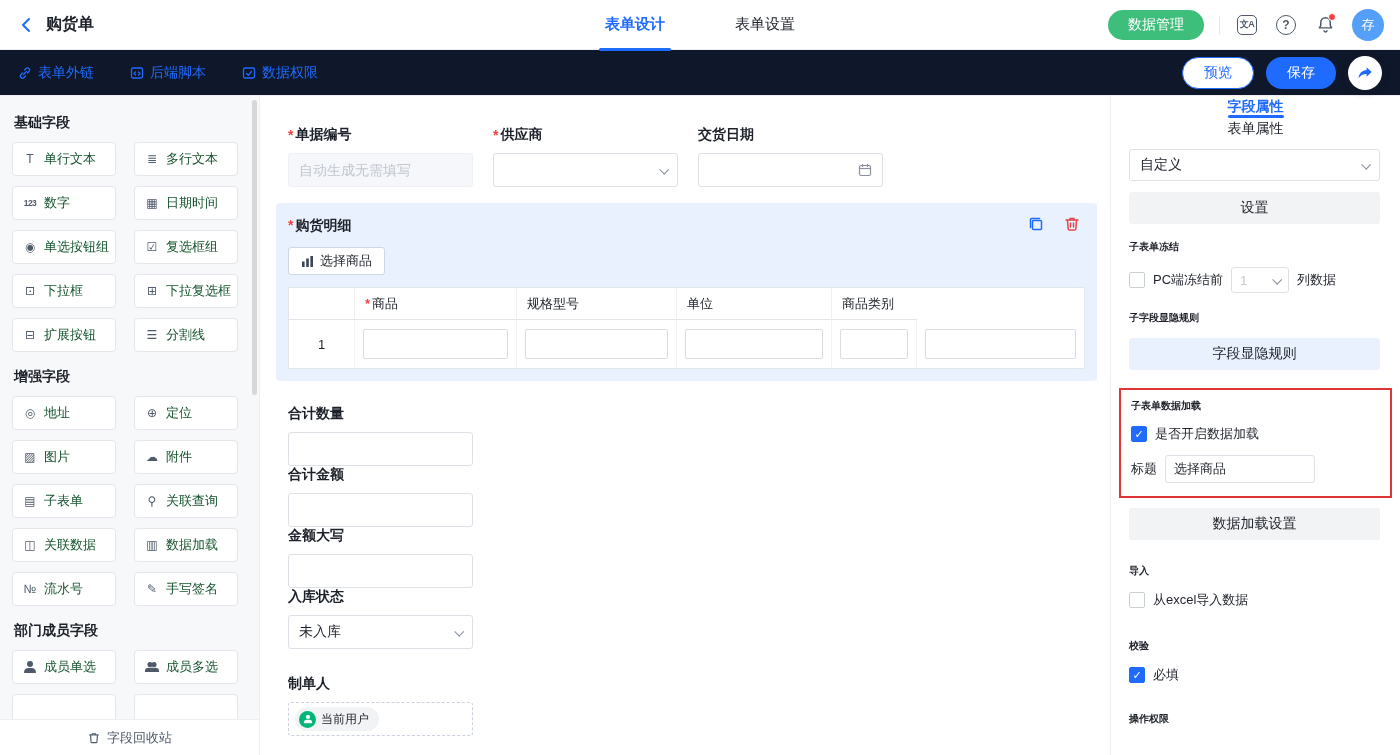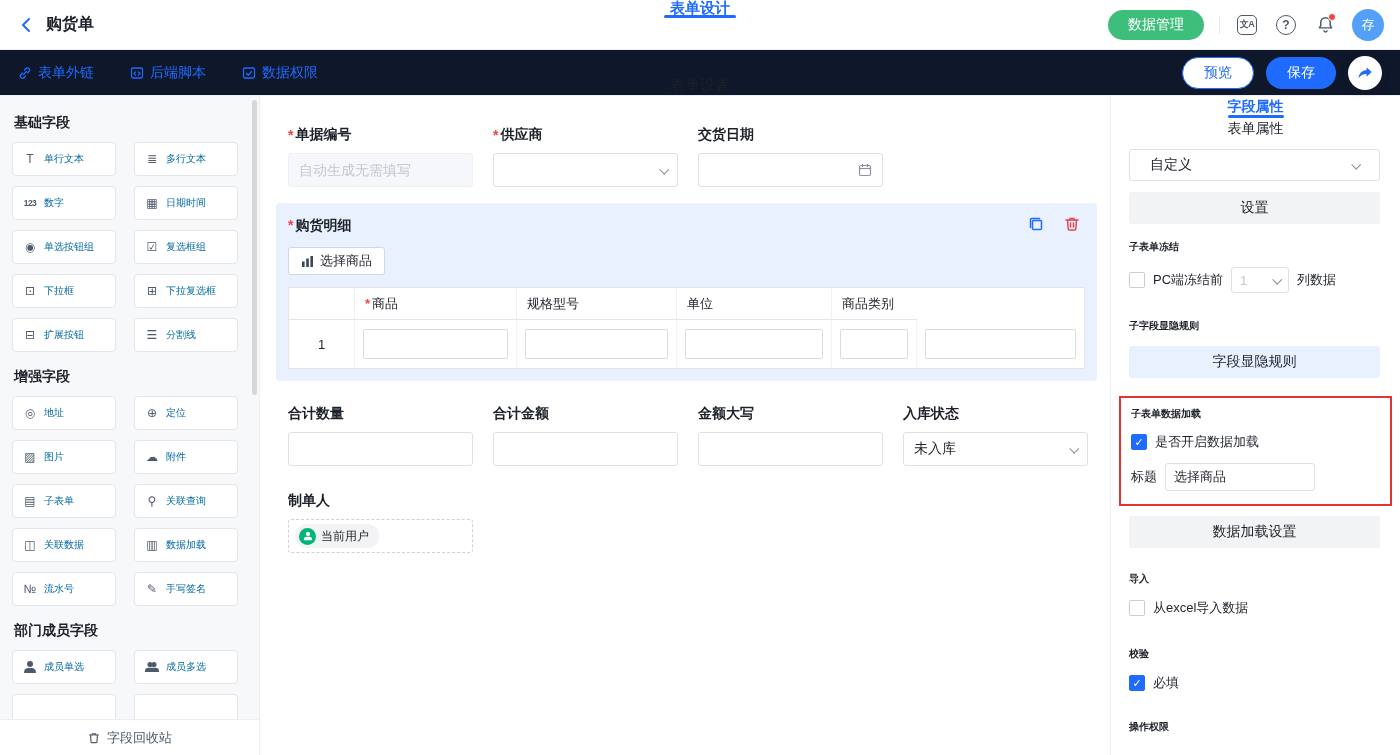--- a/index.html
+++ b/index.html
@@ -4,21 +4,21 @@
 <style>
   *{box-sizing:border-box;margin:0;padding:0;}
   html,body{width:1400px;height:755px;}
   body{font-family:"Liberation Sans","DejaVu Sans",sans-serif;color:#1d2129;background:#fff;overflow:hidden;}
   #app{position:relative;width:1400px;height:755px;background:#fff;}
 
   
   .topbar{position:absolute;top:0;left:0;width:100%;height:50px;background:#fff;border-bottom:1px solid #eceef1;display:flex;align-items:center;z-index:5;}
   .back-btn{display:flex;align-items:center;margin-left:18px;cursor:pointer;}
   .doc-title{font-size:16px;font-weight:700;margin-left:10px;}
-  .topbar-tabs{position:absolute;left:50%;transform:translateX(-50%);height:52px;display:flex;gap:58px;flex-direction:column;}
+  .topbar-tabs{position:absolute;left:50%;transform:translateX(-50%);height:52px;display:flex;gap:58px;}
   .ttab{position:relative;display:flex;align-items:center;font-size:15px;color:#1d2129;cursor:pointer;padding:0 6px;}
   .ttab.active{color:#1f6bff;font-weight:700;}
   .ttab .underline{position:absolute;left:0;right:0;bottom:0;height:3px;background:#1f6bff;border-radius:2px;}
   .topbar-right{position:absolute;right:16px;display:flex;align-items:center;gap:15px;}
   .green-btn{height:30px;padding:0 20px;border-radius:16px;background:#3ebe7b;color:#fff;font-size:14px;display:flex;align-items:center;cursor:pointer;}
   .v-divider{width:1px;height:18px;background:#e5e6eb;}
   .icon-btn{position:relative;display:flex;align-items:center;justify-content:center;width:24px;height:24px;cursor:pointer;color:#4e5969;}
   .lang-box{width:20px;height:20px;border:1.6px solid #4e5969;border-radius:5px;font-size:9px;display:flex;align-items:center;justify-content:center;font-weight:700;letter-spacing:-0.5px;}
   .help-circle{width:20px;height:20px;border:1.6px solid #4e5969;border-radius:50%;font-size:12px;display:flex;align-items:center;justify-content:center;font-weight:700;}
   .bell-dot{position:absolute;top:0;right:1px;width:8px;height:8px;background:#f53f3f;border-radius:50%;border:1.5px solid #fff;}
@@ -32,21 +32,21 @@
   .btn-primary{height:32px;padding:0 21px;background:#1f6bff;color:#fff;border:none;border-radius:16px;font-size:14px;display:flex;align-items:center;cursor:pointer;}
   .share-circle{width:34px;height:34px;border-radius:50%;background:#fff;box-shadow:0 2px 8px rgba(31,35,41,.2);display:flex;align-items:center;justify-content:center;cursor:pointer;}
 
   
   .sidebar{position:absolute;top:96px;left:0;bottom:0;width:260px;background:#f7f8fa;border-right:1px solid #eceef1;padding:18px 0 0 12px;overflow:hidden;}
   .sec-title{font-size:14px;font-weight:700;margin:0 0 10px 2px;color:#1d2129;}
   .f-grid{display:flex;flex-wrap:wrap;width:244px;margin-bottom:6px;}
   .f-item{width:104px;height:34px;background:#fff;border:1px solid #e5e6eb;border-radius:4px;display:flex;align-items:center;padding-left:8px;margin:0 18px 10px 0;cursor:grab;}
   .f-icon{width:18px;font-size:12px;color:#4e5969;display:flex;align-items:center;justify-content:center;margin-right:5px;flex:none;}
   .f-icon.num{font-size:8.5px;font-weight:700;letter-spacing:-0.5px;}
-  .f-label{font-size:10px;color:#0369a1;white-space:nowrap;}
+  .f-label{font-size:13px;color:#14532d;white-space:nowrap;}
   .person-icon{position:relative;width:12px;height:12px;display:inline-block;color:#4e5969;}
   .person-icon::before{content:"";position:absolute;top:0;left:3px;width:6px;height:6px;border-radius:50%;background:currentColor;}
   .person-icon::after{content:"";position:absolute;bottom:0;left:0;width:12px;height:5px;border-radius:6px 6px 1px 1px;background:currentColor;}
   .users .person-icon{transform:scale(.85);}
   .users .p2{margin-left:-8px;}
   .sb-thumb{position:absolute;left:252px;top:100px;width:5px;height:295px;background:#d5d7db;border-radius:3px;z-index:7;}
   .recycle-bar{position:absolute;left:0;bottom:0;width:260px;height:36px;background:#fff;border-top:1px solid #eceef1;border-right:1px solid #eceef1;display:flex;align-items:center;justify-content:center;gap:6px;font-size:13px;color:#4e5969;cursor:pointer;z-index:6;}
 
   
   .canvas{position:absolute;top:96px;left:261px;right:290px;bottom:0;background:#fff;padding:30px 0 0 27px;overflow:hidden;}
@@ -66,45 +66,45 @@
   .sf-actions{margin-left:auto;display:flex;gap:18px;margin-right:4px;}
   .sel-goods-btn{margin-top:10px;display:inline-flex;align-items:center;gap:6px;height:28px;padding:0 12px;background:#fff;border:1px solid #cfd6e4;border-radius:3px;font-size:13px;cursor:pointer;color:#1d2129;}
   .sf-table{margin-top:12px;width:797px;background:#fff;border:1px solid #e2e5ea;}
   .sf-tr{display:grid;grid-template-columns:66px 162px 160px 155px 85px 167px;}
   .sf-th{height:32px;display:flex;align-items:center;gap:2px;padding:0 10px;font-size:13px;border-right:1px solid #eef0f3;border-bottom:1px solid #e2e5ea;}
   .sf-th:last-child,.sf-td:last-child{border-right:none;}
   .sf-td{height:48px;display:flex;align-items:center;padding:0 8px;border-right:1px solid #f2f3f6;}
   .sf-td.idx{justify-content:center;font-size:13px;}
   .cell-input{width:100%;height:30px;border:1px solid #d8dce3;border-radius:2px;background:#fff;outline:none;font:inherit;padding:0 6px;}
 
-  .row2{margin-top:24px;}
+  .row2{margin-top:24px;flex-direction:column;}
   .creator{margin-top:26px;}
   .creator-box{width:185px;height:34px;border:1px dashed #cbd2df;border-radius:3px;display:flex;align-items:center;padding:0 6px;background:#fff;cursor:pointer;}
   .user-tag{display:inline-flex;align-items:center;gap:5px;height:24px;padding:0 10px 0 4px;background:#f2f3f5;border-radius:13px;font-size:12px;color:#1d2129;}
   .tag-avatar{width:17px;height:17px;border-radius:50%;background:#00b578;display:flex;align-items:center;justify-content:center;}
   .tag-avatar .person-icon{transform:scale(.7);color:#fff;}
 
   
   .panel{position:absolute;top:96px;right:0;bottom:0;width:290px;background:#fff;border-left:1px solid #eceef1;padding:0 20px 0 18px;overflow:hidden;}
   .panel-tabs{display:flex;height:44px;margin:0 -20px 0 -18px;flex-direction:column;}
   .ptab{flex:1;display:flex;align-items:center;justify-content:center;font-size:14px;position:relative;cursor:pointer;}
   .ptab.active{color:#1f6bff;font-weight:700;}
   .ptab .underline{position:absolute;bottom:0;left:50%;transform:translateX(-50%);width:56px;height:3px;background:#1f6bff;border-radius:2px;}
-  .p-select{margin-top:9px;height:32px;border:1px solid #dde0e6;border-radius:3px;display:flex;align-items:center;justify-content:space-between;padding:0 20px;font-size:14px;cursor:pointer;background:#fff;}
+  .p-select{margin-top:9px;height:32px;border:1px solid #dde0e6;border-radius:3px;display:flex;align-items:center;justify-content:space-between;padding:0 10px;font-size:14px;cursor:pointer;background:#fff;}
   .p-btn-gray{height:32px;background:#f2f3f5;border-radius:3px;display:flex;align-items:center;justify-content:center;font-size:14px;cursor:pointer;}
   .p-btn-blue{margin-top:13px;height:32px;background:#e9f1fe;border-radius:3px;display:flex;align-items:center;justify-content:center;font-size:14px;cursor:pointer;}
   .p-label{font-size:10px;font-weight:700;}
   .p-row{display:flex;align-items:center;gap:8px;font-size:13px;color:#1d2129;}
   .cb{width:16px;height:16px;border:1px solid #c9cdd4;border-radius:2px;background:#fff;flex:none;cursor:pointer;}
   .cb.checked{background:#1f6bff;border-color:#1f6bff;position:relative;}
   .cb.checked::after{content:"✓";position:absolute;inset:0;color:#fff;font-size:11px;display:flex;align-items:center;justify-content:center;}
   .mini-select{width:58px;height:26px;border:1px solid #dde0e6;border-radius:3px;display:flex;align-items:center;justify-content:space-between;padding:0 8px;color:#c2c7d0;font-size:13px;background:#fff;}
   .red-box{margin:18px -12px 0 -10px;border:2px solid #e23434;padding:9px 10px 13px;}
   .title-input{width:150px;height:28px;border:1px solid #dde0e6;border-radius:3px;padding:0 8px;font-size:13px;font-family:inherit;color:#1d2129;outline:none;background:#fff;}
-  .mt11{margin-top:11px;} .mt13{margin-top:13px;} .mt10{margin-top:10px;} .mt16{margin-top:16px;} .mt19{margin-top:26px;font-family:Liberation Mono, monospace;} .mt24{margin-top:24px;} .mt30{margin-top:30px;} .mt28{margin-top:28px;} .mt12{margin-top:12px;}
+  .mt11{margin-top:11px;} .mt13{margin-top:13px;} .mt10{margin-top:10px;} .mt16{margin-top:16px;} .mt19{margin-top:18px;font-family:Liberation Mono, monospace;} .mt24{margin-top:24px;} .mt30{margin-top:30px;} .mt28{margin-top:28px;} .mt12{margin-top:12px;}
 </style>
 </head>
 <body>
 
 <div id="app">
 
   <div class="topbar">
     <span class="back-btn">
       <svg width="18" height="18" viewBox="0 0 18 18" fill="none" stroke="#1f6bff" stroke-width="2" stroke-linecap="round">
           <path d="M11 3 L5 9 L11 15"></path>

